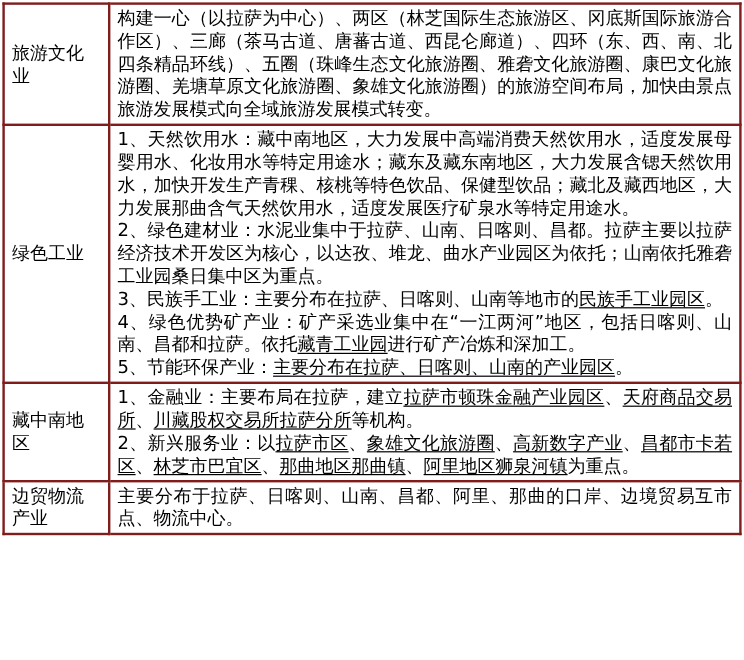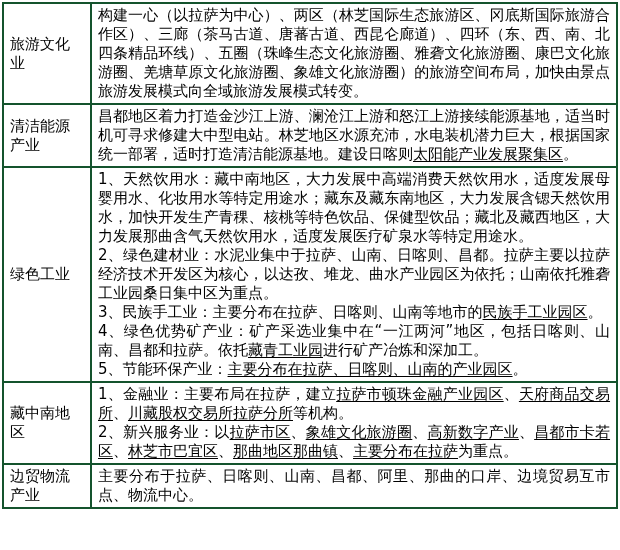--- a/index.html
+++ b/index.html
@@ -10,21 +10,21 @@
   }
   .doc-table {
     border-collapse: collapse;
     table-layout: fixed;
     width: 616px;
     margin: 2px;
     font-family: "DejaVu Sans", sans-serif;
     color: #000000;
   }
   .doc-table td {
-    border: 2px solid #14532d;
+    border: 2px solid #7f1d1d;
     padding: 2px 6px;
     font-size: 15px;
     line-height: 19px;
     vertical-align: middle;
     overflow: hidden;
   }
   td.cat-cell {
     text-align: left;
     letter-spacing: 0;
     margin-top: 40px;
@@ -50,40 +50,34 @@
     <col>
   </colgroup>
   <tbody>
     <tr>
       <td class="cat-cell">旅游文化业</td>
       <td class="desc-cell">
           <p><span>构建一心（以拉萨为中心）、两区（林芝国际生态旅游区、冈底斯国际旅游合作区）、三廊（茶马古道、唐蕃古道、西昆仑廊道）、四环（东、西、南、北四条精品环线）、五圈（珠峰生态文化旅游圈、雅砻文化旅游圈、康巴文化旅游圈、羌塘草原文化旅游圈、象雄文化旅游圈）的旅游空间布局，加快由景点旅游发展模式向全域旅游发展模式转变。</span></p>
         </td>
     </tr>
     <tr>
-      <td class="cat-cell">清洁能源产业</td>
-      <td class="desc-cell">
-          <p><span>昌都地区着力打造金沙江上游、澜沧江上游和怒江上游接续能源基地，适当时机可寻求修建大中型电站。林芝地区水源充沛，水电装机潜力巨大，根据国家统一部署，适时打造清洁能源基地。建设日喀则</span><u>太阳能产业发展聚集区</u><span>。</span></p>
-        </td>
-    </tr>
-    <tr>
       <td class="cat-cell">绿色工业</td>
       <td class="desc-cell">
           <p><span>1、天然饮用水：藏中南地区，大力发展中高端消费天然饮用水，适度发展母婴用水、化妆用水等特定用途水；藏东及藏东南地区，大力发展含锶天然饮用水，加快开发生产青稞、核桃等特色饮品、保健型饮品；藏北及藏西地区，大力发展那曲含气天然饮用水，适度发展医疗矿泉水等特定用途水。</span></p>
           <p><span>2、绿色建材业：水泥业集中于拉萨、山南、日喀则、昌都。拉萨主要以拉萨经济技术开发区为核心，以达孜、堆龙、曲水产业园区为依托；山南依托雅砻工业园桑日集中区为重点。</span></p>
           <p><span>3、民族手工业：主要分布在拉萨、日喀则、山南等地市的</span><u>民族手工业园区</u><span>。</span></p>
           <p><span>4、绿色优势矿产业：矿产采选业集中在“一江两河”地区，包括日喀则、山南、昌都和拉萨。依托</span><u>藏青工业园</u><span>进行矿产冶炼和深加工。</span></p>
           <p><span>5、节能环保产业：</span><u>主要分布在拉萨、日喀则、山南的产业园区</u><span>。</span></p>
         </td>
     </tr>
     <tr>
       <td class="cat-cell">藏中南地区</td>
       <td class="desc-cell">
           <p><span>1、金融业：主要布局在拉萨，建立</span><u>拉萨市顿珠金融产业园区</u><span>、</span><u>天府商品交易所</u><span>、</span><u>川藏股权交易所拉萨分所</u><span>等机构。</span></p>
-          <p><span>2、新兴服务业：以</span><u>拉萨市区</u><span>、</span><u>象雄文化旅游圈</u><span>、</span><u>高新数字产业</u><span>、</span><u>昌都市卡若区</u><span>、</span><u>林芝市巴宜区</u><span>、</span><u>那曲地区那曲镇</u><span>、</span><u>主要分布在拉萨</u><span>为重点。</span></p>
+          <p><span>2、新兴服务业：以</span><u>拉萨市区</u><span>、</span><u>象雄文化旅游圈</u><span>、</span><u>高新数字产业</u><span>、</span><u>昌都市卡若区</u><span>、</span><u>林芝市巴宜区</u><span>、</span><u>那曲地区那曲镇</u><span>、</span><u>阿里地区狮泉河镇</u><span>为重点。</span></p>
         </td>
     </tr>
     <tr>
       <td class="cat-cell">边贸物流产业</td>
       <td class="desc-cell">
           <p><span>主要分布于拉萨、日喀则、山南、昌都、阿里、那曲的口岸、边境贸易互市点、物流中心。</span></p>
         </td>
     </tr>
   </tbody>
 </table>

